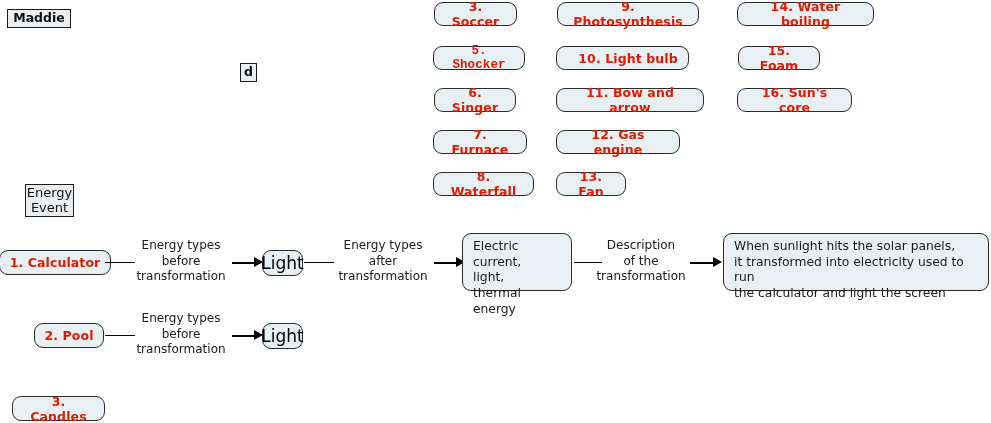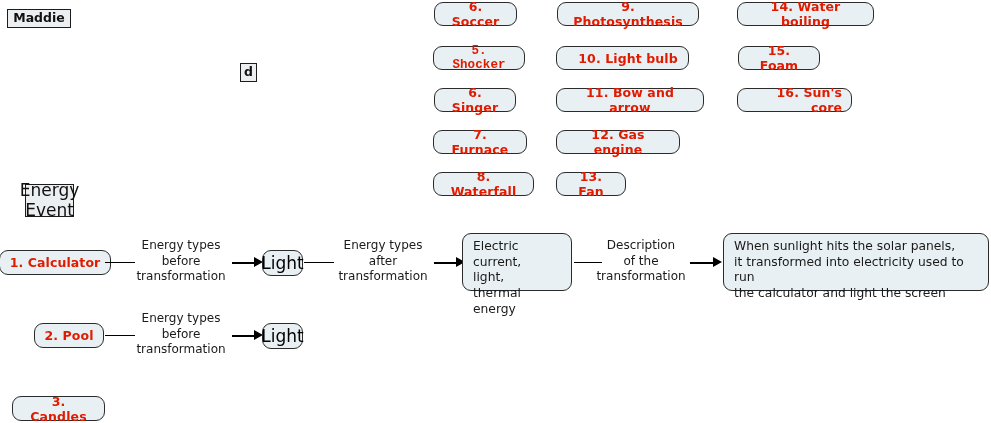--- a/index.html
+++ b/index.html
@@ -33,21 +33,21 @@
     font-size: 12.5px;
     line-height: 1.15;
     display: flex;
     align-items: center;
     justify-content: center;
     text-align: center;
     padding: 1px 4px;
   }
   .chip.plain {
     font-weight: normal;
-    font-size: 17px;
+    font-size: 13px;
     white-space: pre-line;
   }
 
   
   .pill {
     border: 1.6px solid #2b2b2b;
     border-radius: 9px;
     background: #e9f0f3;
     display: flex;
     align-items: center;
@@ -110,35 +110,35 @@
 
 <div id="canvas">
 
   <div class="abs chip" style="left:7px; top:9px; width:64px; height:19px;">Maddie</div>
 
   <div class="abs chip" style="left:240px; top:63px; width:17px; height:19px;">d</div>
 
   <div class="abs chip plain" style="left:25px; top:184px; width:49px; height:33px; flex-direction:column;">Energy
 Event</div>
 
-  <div class="abs pill red-text" style="left:434px; top:2px; width:83px; height:24px;">6.  Soccer</div>
+  <div class="abs pill red-text" style="left:434px; top:2px; width:83px; height:24px;">3.  Soccer</div>
   <div class="abs pill red-text" style="left:433px; top:46px; width:92px; height:24px;font-family:Liberation Mono, monospace;">5.  Shocker</div>
   <div class="abs pill red-text" style="left:434px; top:88px; width:82px; height:24px;">6.  Singer</div>
   <div class="abs pill red-text" style="left:433px; top:130px; width:94px; height:24px;">7.  Furnace</div>
   <div class="abs pill red-text" style="left:433px; top:172px; width:101px; height:24px;">8.  Waterfall</div>
 
   <div class="abs pill red-text" style="left:557px; top:2px; width:142px; height:24px;">9.  Photosynthesis</div>
   <div class="abs pill red-text" style="left:556px; top:46px; width:133px; height:24px;padding-left:20px;">10.  Light bulb</div>
   <div class="abs pill red-text" style="left:556px; top:88px; width:148px; height:24px;">11.  Bow and arrow</div>
   <div class="abs pill red-text" style="left:556px; top:130px; width:124px; height:24px;">12.  Gas engine</div>
   <div class="abs pill red-text" style="left:556px; top:172px; width:70px; height:24px;">13.  Fan</div>
 
   <div class="abs pill red-text" style="left:737px; top:2px; width:137px; height:24px;">14.  Water boiling</div>
   <div class="abs pill red-text" style="left:738px; top:46px; width:82px; height:24px;">15.  Foam</div>
-  <div class="abs pill red-text" style="left:737px; top:88px; width:115px; height:24px;text-align:right;">16.  Sun's core</div>
+  <div class="abs pill red-text" style="left:737px; top:88px; width:115px; height:24px;">16.  Sun's core</div>
 
   <div class="abs pill red-text" style="left:-1px; top:250px; width:112px; height:25px;">1. Calculator</div>
 
   <div class="abs line" style="left:105px; top:262px; width:30px;"></div>
 
   <div class="abs edge-label" style="left:133px; top:238px; width:96px;">Energy types
 before
 transformation</div>
 
   <div class="abs arrow-line" style="left:232px; top:262px; width:23px;"></div>

